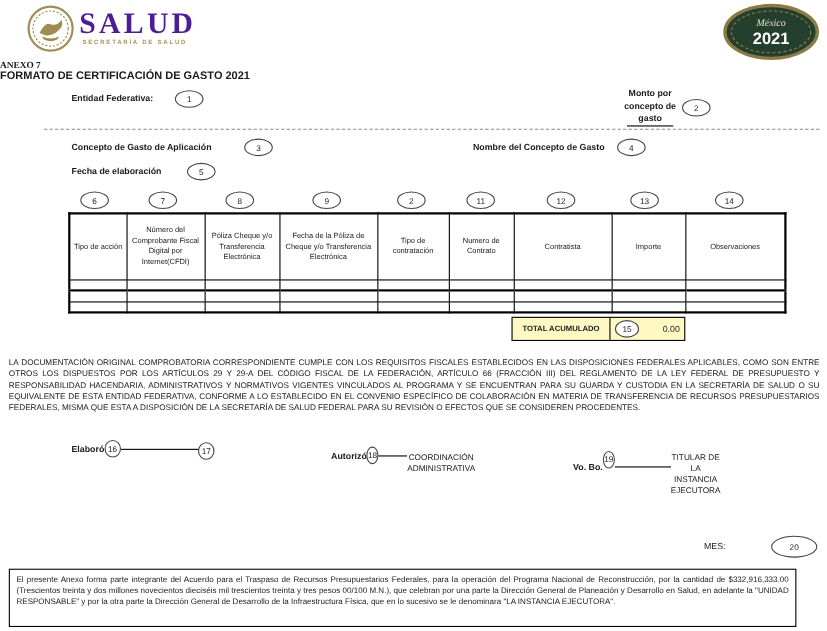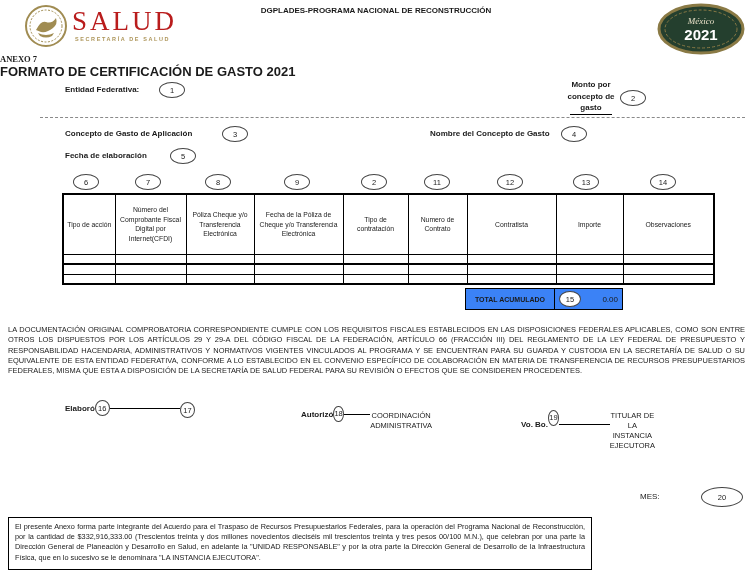--- a/index.html
+++ b/index.html
@@ -1,46 +1,46 @@
 <!DOCTYPE html>
 <html><head>
 <meta charset="utf-8">
 <style>
   html,body{margin:0;padding:0;background:#e8e8e8;}
   .page{position:relative;width:752px;height:574px;background:#ffffff;
         font-family:"Liberation Sans",sans-serif;color:#1a1a1a;overflow:hidden;margin:0 auto;}
   .abs{position:absolute;}
   
-  .brand-word{font-family:"Liberation Serif",serif;font-weight:normal;font-size:27px;
-              letter-spacing:3px;color:#b91c1c;line-height:27px;}
+  .brand-word{font-family:"Liberation Serif",serif;font-weight:bold;font-size:27px;
+              letter-spacing:3px;color:#4c1d95;line-height:27px;}
   .brand-sub{font-size:5.5px;letter-spacing:1.6px;color:#ad9559;font-weight:bold;}
   .hdr-center{width:380px;text-align:center;font-size:8px;font-weight:bold;line-height:10px;}
   .title-block{width:752px;}
   .title1{font-family:"Liberation Serif",serif;font-weight:bold;font-size:8.5px;}
-  .title2{font-weight:bold;font-size:13px;}
+  .title2{font-weight:bold;font-size:10px;}
   
   .marker{display:flex;align-items:center;justify-content:center;
           width:26px;height:16px;border:1px solid #444;border-radius:50%;
           font-size:7.5px;background:#fff;box-sizing:border-box;}
   .marker.round{width:42px;height:20px;}
   
   .lbl{font-size:8px;font-weight:bold;white-space:nowrap;}
   .dotline{border-top:1px dashed #8a8a8a;height:0;}
   .monto{width:92px;text-align:center;font-size:8px;font-weight:bold;line-height:11.5px;}
   .monto .u{display:inline-block;border-bottom:1.5px solid #000;padding:0 10px;}
   
   table.grid{border-collapse:collapse;table-layout:fixed;}
   table.grid th,table.grid td{border:1px solid #000;font-size:6.8px;font-weight:normal;
           text-align:center;vertical-align:middle;padding:1px 2px;box-sizing:border-box;
           overflow:hidden;line-height:9.5px;}
   table.grid{border:2px solid #000;}
   table.grid thead th{height:60px;}
   table.grid tbody td{height:10px;}
   table.grid tbody tr:first-child td{border-bottom:2px solid #000;}
-  .total-box{display:flex;border:1.5px solid #000;background:#3b82f6;}
+  .total-box{display:flex;border:1.5px solid #000;background:#fef9c3;}
   .total-label{width:89px;border-right:1.5px solid #000;display:flex;align-items:center;
           justify-content:center;text-align:center;font-size:7px;font-weight:bold;line-height:9px;padding:2px;box-sizing:border-box;}
   .total-value{width:67px;display:flex;align-items:center;justify-content:space-between;
           padding:2px 4px;box-sizing:border-box;font-size:8px;}
   
   .para{font-size:7.45px;line-height:10.3px;text-align:justify;}
   .footer-box{border:1.5px solid #000;padding:4px 6px;font-size:7.3px;line-height:10.2px;
           text-align:justify;box-sizing:border-box;}
   
   .sig{position:absolute;display:flex;flex-direction:row;align-items:center;}
@@ -57,21 +57,20 @@
       <circle cx="22" cy="22" r="20" fill="none" stroke="#a08c52" stroke-width="2"></circle>
       <circle cx="22" cy="22" r="16" fill="none" stroke="#a08c52" stroke-width="1" stroke-dasharray="2 1.5"></circle>
       <path d="M12 26 q5 -10 10 -8 q6 2 10 -4 q2 6 -3 10 q-6 5 -12 4 z" fill="#a08c52"></path>
       <path d="M14 29 q8 4 16 0 l-2 3 q-6 3 -12 0 z" fill="#a08c52"></path>
     </svg>
   </div>
   <div class="abs brand-word" style="left:72px;top:8px;">SALUD</div>
   <div class="abs brand-sub" style="left:75px;top:36px;">SECRETARÍA DE SALUD</div>
 
   <div class="abs hdr-center" style="left:186px;top:6px;">
-    <div>DGPLADES-PROGRAMA NACIONAL DE RECONSTRUCCIÓN</div>
   </div>
 
   <div class="abs" style="left:655px;top:2px;">
     <svg width="92" height="54" viewBox="0 0 92 54">
       <ellipse cx="46" cy="27" rx="42" ry="24" fill="#243f2e" stroke="#8a7a45" stroke-width="3"></ellipse>
       <ellipse cx="46" cy="27" rx="36" ry="19" fill="none" stroke="#8a7a45" stroke-width="1" stroke-dasharray="3 2"></ellipse>
       <text x="46" y="22" text-anchor="middle" font-size="9" font-style="italic" font-family="Liberation Serif, serif" fill="#e8e0c8">México</text>
       <text x="46" y="38" text-anchor="middle" font-size="15" font-weight="bold" font-family="Liberation Sans, sans-serif" fill="#ffffff">2021</text>
     </svg>
   </div>
@@ -202,17 +201,17 @@
   <div class="sig" style="left:521px;top:397px;width:134px;">
     <div class="lbl">Vo. Bo.</div>
     <div class="marker" style="margin:3px 0 16px;">19</div>
     <div class="sig-line"></div>
     <div class="sig-role" style="width:110px;">TITULAR DE LA INSTANCIA EJECUTORA</div>
   </div>
 
   <div class="abs" style="left:640px;top:492px;font-size:8px;">MES:</div>
   <div class="abs marker round" style="left:701px;top:487px;">20</div>
 
-  <div class="abs footer-box" style="left:8px;top:517px;width:584px;height:53px;">
+  <div class="abs footer-box" style="left:8px;top:517px;width:716px;height:53px;">
     <span>El presente Anexo forma parte integrante del Acuerdo para el Traspaso de Recursos Presupuestarios Federales, para la operación del Programa Nacional de Reconstrucción, por la cantidad de $332,916,333.00 (Trescientos treinta y dos millones novecientos dieciséis mil trescientos treinta y tres pesos 00/100 M.N.), que celebran por una parte la Dirección General de Planeación y Desarrollo en Salud, en adelante la "UNIDAD RESPONSABLE" y por la otra parte la Dirección General de Desarrollo de la Infraestructura Física, que en lo sucesivo se le denominara "LA INSTANCIA EJECUTORA".</span>
   </div>
 
 </div>
 
 </body></html>

